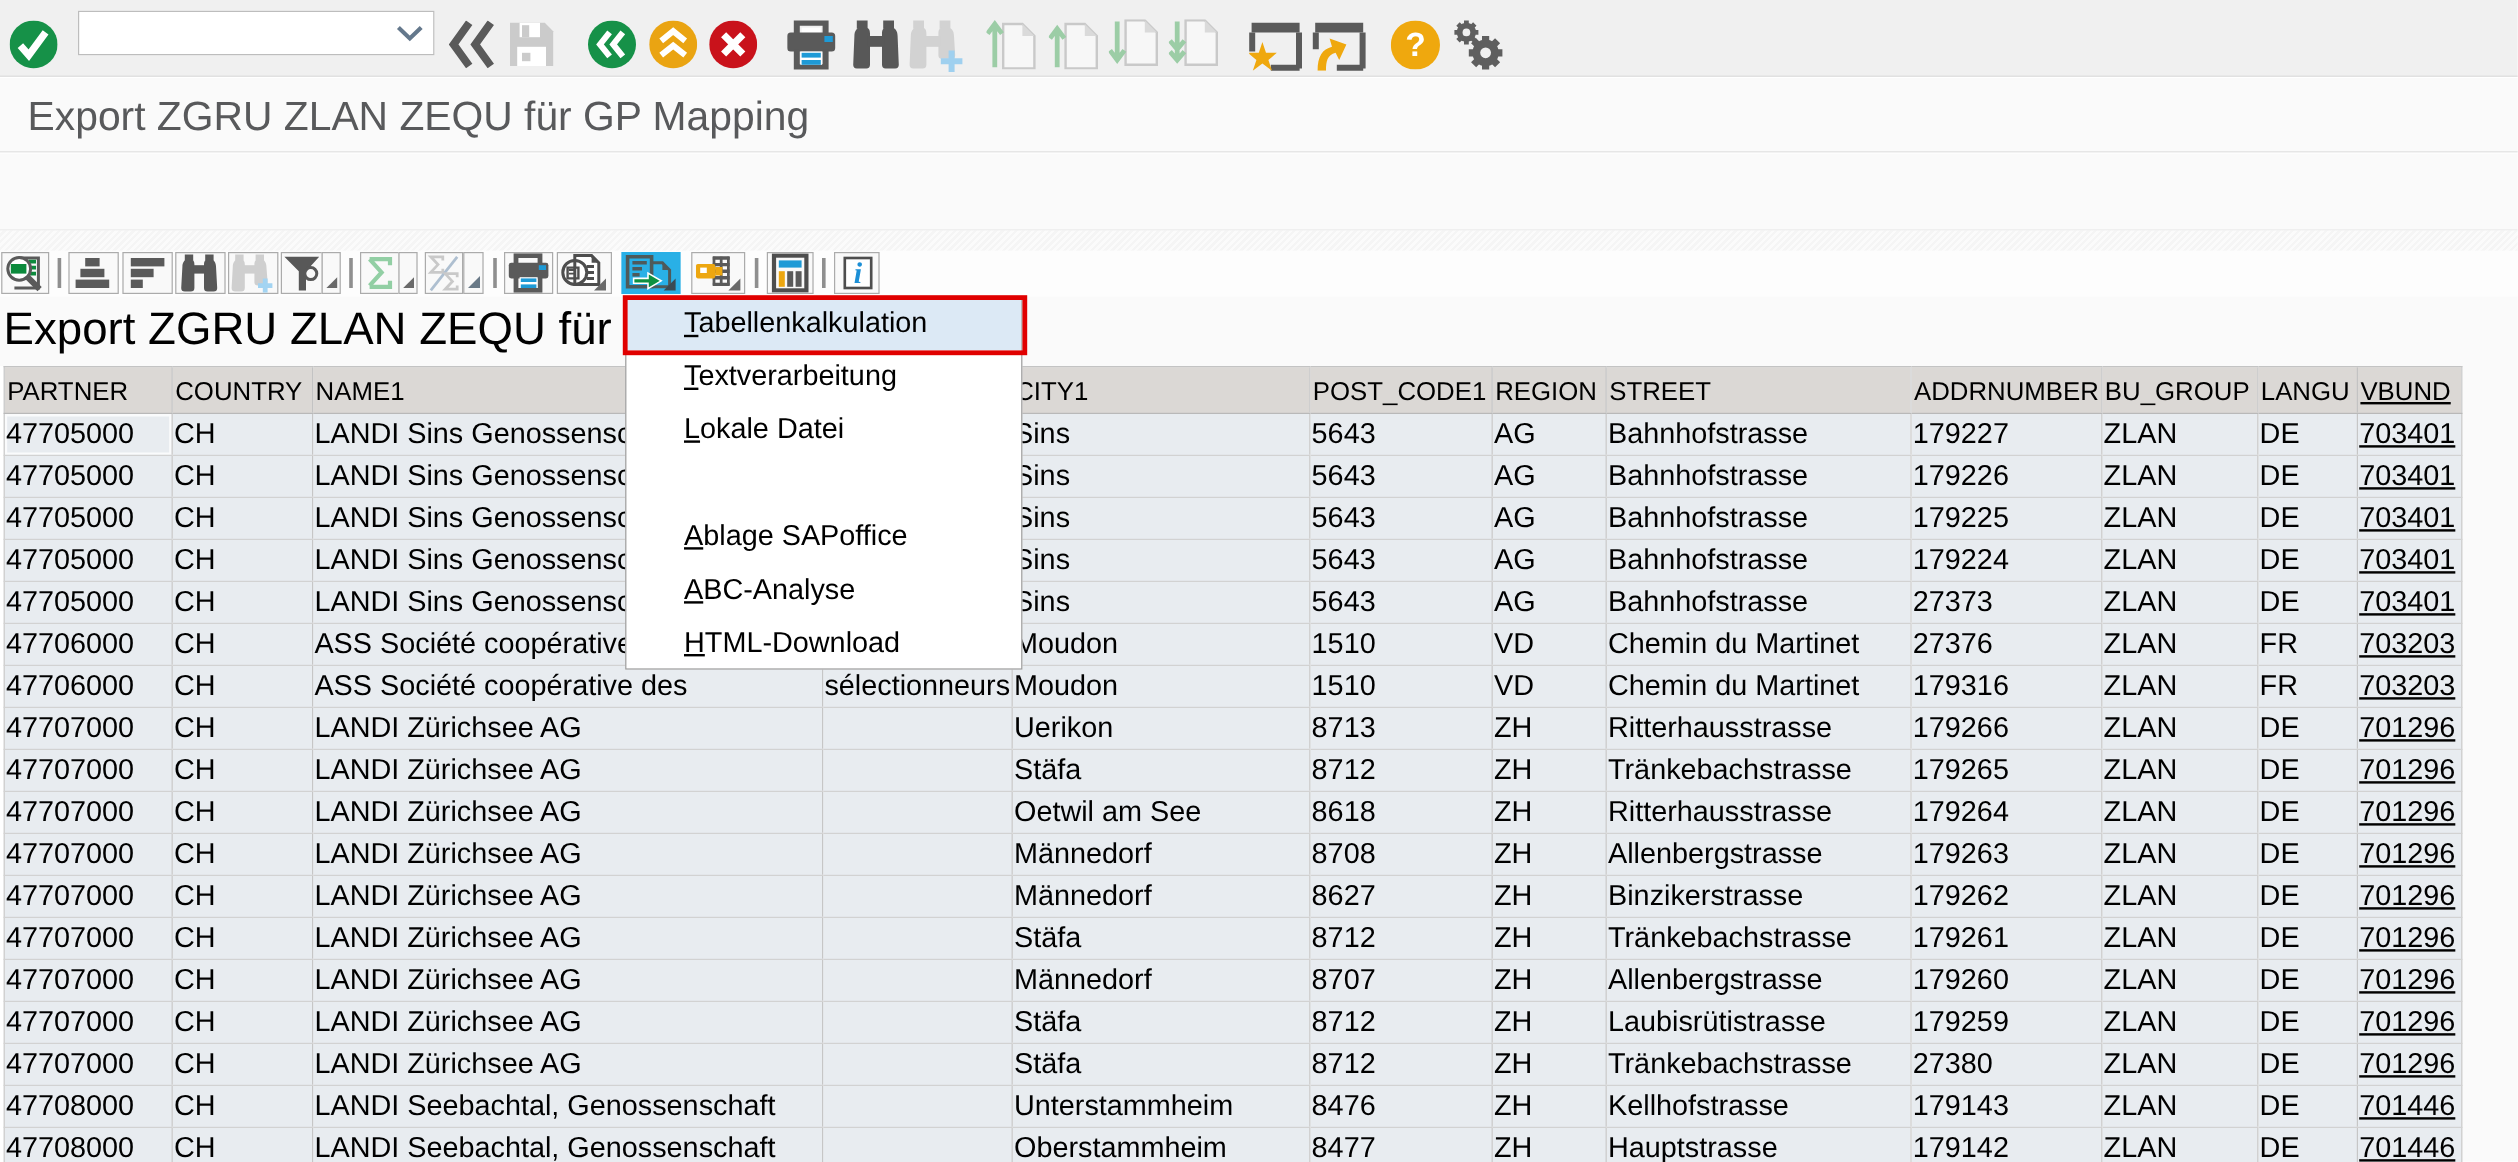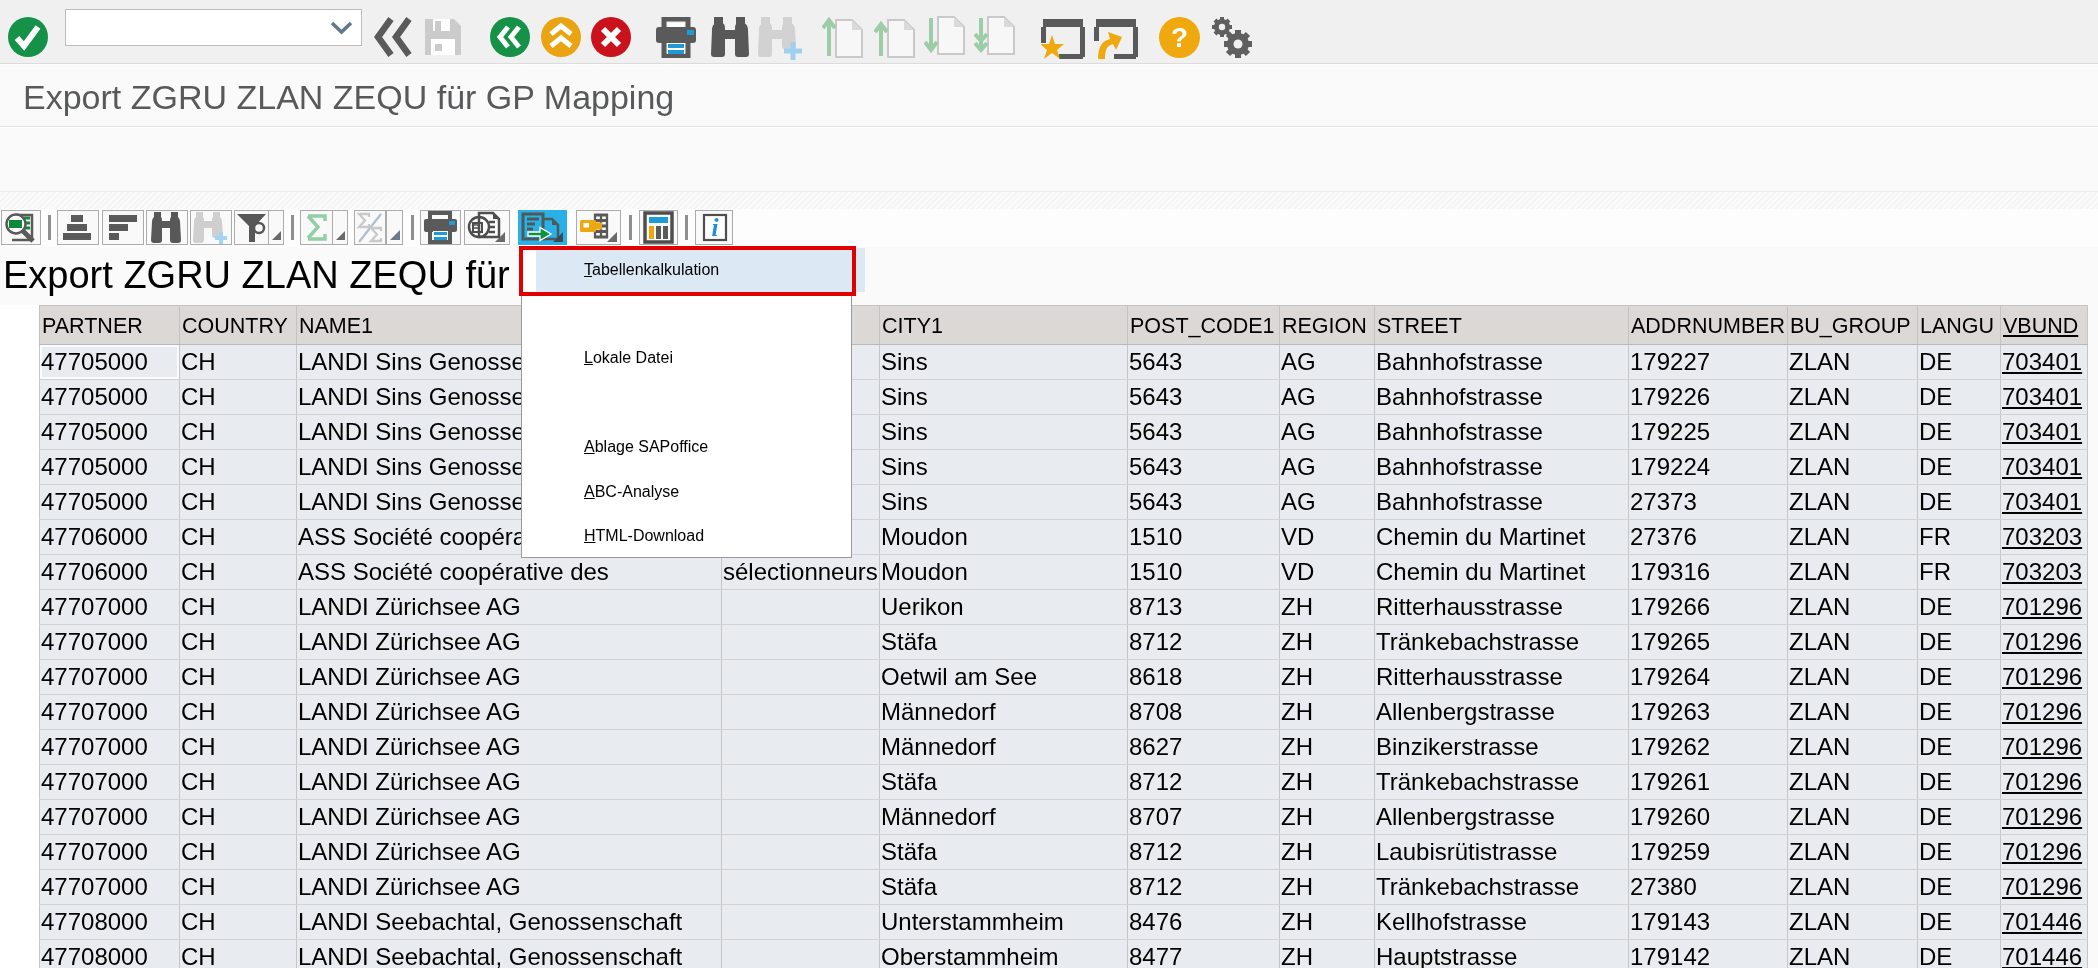--- a/index.html
+++ b/index.html
@@ -18,32 +18,32 @@
 #midband { position:absolute; left:0; top:128px; width:2098px; height:63px; background:#fafafa; }
 #band2 { position:absolute; left:0; top:191px; width:2098px; height:18px; border-top:1px solid #ececec; background:repeating-linear-gradient(135deg,#fbfbfb 0 2px,#f5f5f5 2px 4px);}
 
 #alvbar { position:absolute; left:0; top:209px; width:2098px; height:38px; background:#fdfdfd; }
 .btn { position:absolute; top:1px; height:35px; background:#f9f9f9; border:1px solid #ababab; }
 .sep { position:absolute; top:6px; width:3px; height:25px; background:#8f8f8f; }
 
 #t2band { position:absolute; left:0; top:247px; width:2098px; height:58px; background:#fafafa; }
 #t2 { position:absolute; left:3px; top:7px; font-size:38px; color:#000; white-space:nowrap; }
 
-#grid { position:absolute; left:3px; top:305px; width:2048px; height:663px;margin-left:36px; }
+#grid { position:absolute; left:3px; top:305px; width:2048px; height:663px; }
 table { border-collapse:collapse; table-layout:fixed; width:2048px; }
 td,th { overflow:hidden; white-space:nowrap; text-align:left; font-weight:normal; padding:0 0 0 5px; }
 th { height:39px; background:#dbd8d5; border-left:1px solid #c3c3c3; border-top:1px solid #c3c3c3;
   border-bottom:1px solid #b9b9b9; font-size:21.5px; padding:2px 0 0 2px; }
 td { height:35px; background:#e8ecf0; border-left:1px solid #c6c6c6; border-bottom:1px solid #d2d2d2;
   font-size:24px; padding:0 0 0 1px; }
 th:last-child, td:last-child { border-right:1px solid #c6c6c6;text-decoration:underline; }
 
 #menu { position:absolute; left:521px; top:247px; width:331px; height:311px;
   background:#fff; border:1px solid #9a9a9a; }
-.mi { position:absolute; left:14px; width:329px; height:44px; font-size:16px; color:#000;
+.mi { position:absolute; left:0; width:329px; height:44px; font-size:24px; color:#000;
   padding-left:48px; line-height:44px; }
 .mi u { text-decoration:underline; }
 #mi1 { top:0; height:44px; background:#dce9f5; }
 #redbox { position:absolute; left:519px; top:246px; width:337px; height:50px;
   border:4px solid #e00000; }
 </style>
 </head>
 <body>
 <div id="tbar">
   <svg class="abs" style="left:8px;top:17px" width="40" height="40" viewBox="0 0 40 40">
@@ -580,18 +580,19 @@
           <td>179142</td>
           <td>ZLAN</td>
           <td>DE</td>
           <td>701446</td>
         </tr>
 </tbody>
     </table>
 </div>
 <div id="menu">
   <div class="mi" id="mi1" style="top:0"><u>T</u>abellenkalkulation</div>
+  <div class="mi" style="top:44px"><u>T</u>extverarbeitung</div>
   <div class="mi" style="top:88px"><u>L</u>okale Datei</div>
   <div class="mi" style="top:177px"><u>A</u>blage SAPoffice</div>
   <div class="mi" style="top:222px"><u>A</u>BC-Analyse</div>
   <div class="mi" style="top:266px"><u>H</u>TML-Download</div>
 </div>
 <div id="redbox"></div>
 
 </body></html>

